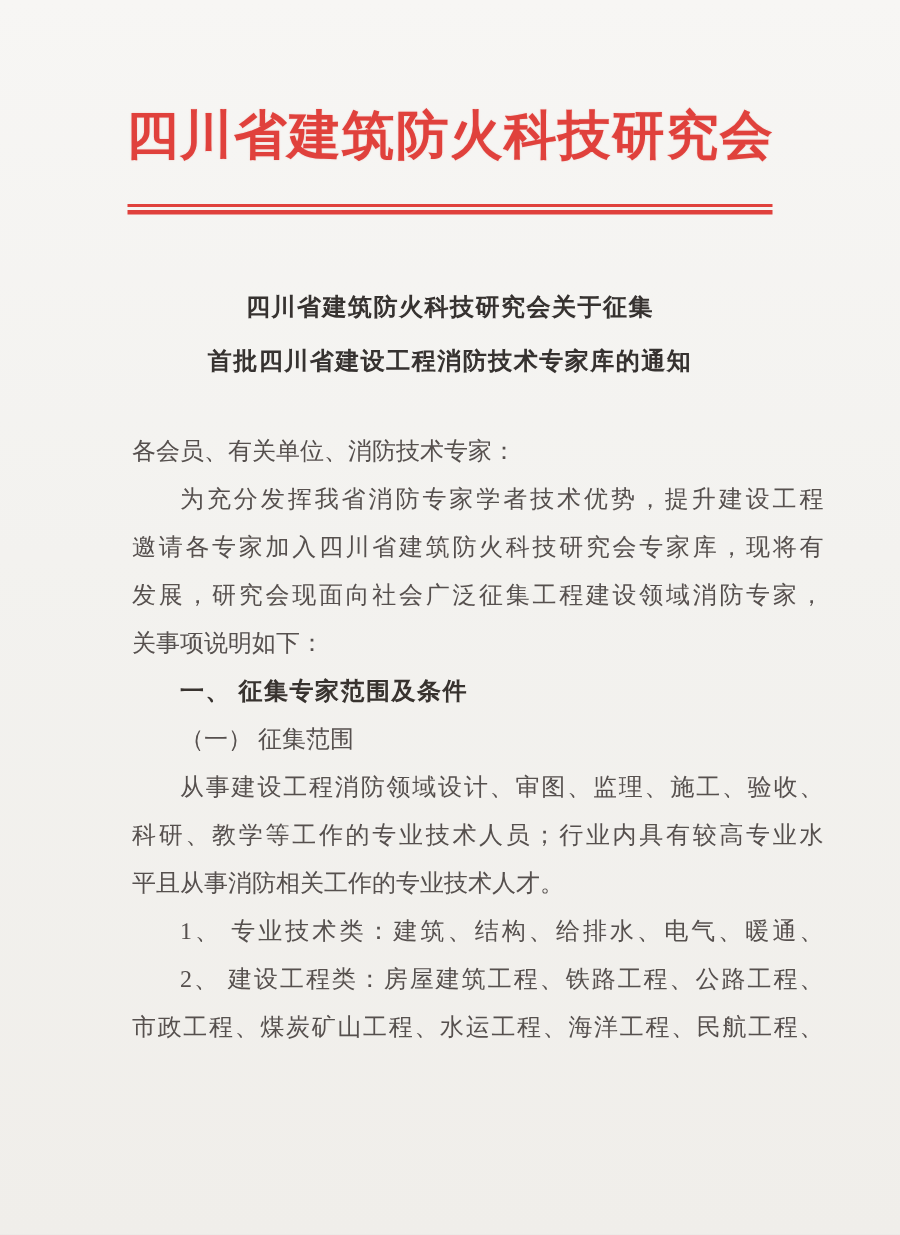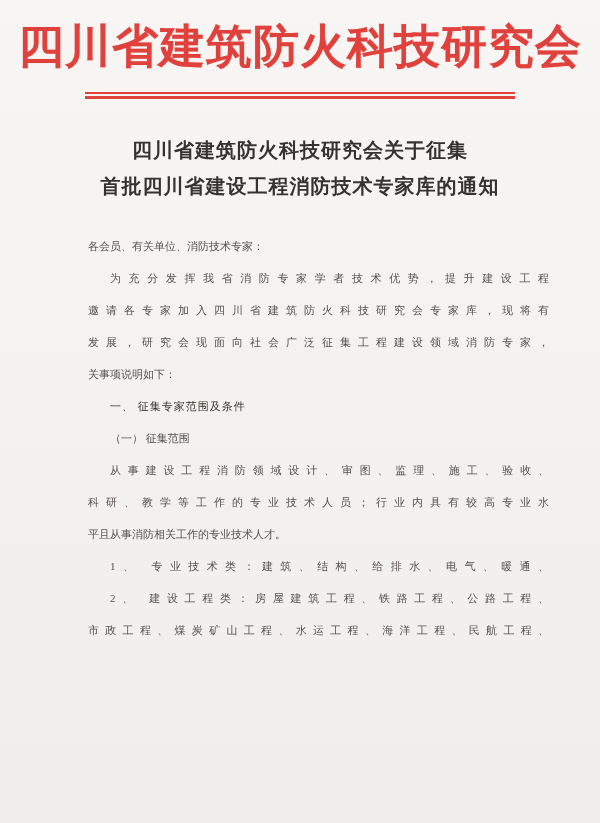--- a/index.html
+++ b/index.html
@@ -18,63 +18,64 @@
   .paper{
     position:relative;
     width:600px;height:823px;
     background:linear-gradient(180deg,#f7f6f4 0%,#f3f2ef 45%,#f0eeea 100%);
     overflow:hidden;
     box-sizing:border-box;
   }
   .letterhead{
     padding-top:24px;
     text-align:center;
-    font-size:46px;
+    font-size:35px;
     line-height:46px;
     letter-spacing:1px;
     color:var(--red);
     font-weight:600;
     text-shadow:0 0 1px rgba(224,65,60,0.35);
     white-space:nowrap;
+    margin-top:44px;
   }
   .letterhead-rule{
     margin:22px 85px 0 85px;
     height:2px;
     border-top:2px solid var(--red);
     border-bottom:3px solid var(--red);
   }
   .doc-title{
-    margin-top:33px;
+    margin-top:45px;
     text-align:center;
     font-weight:bold;
     color:var(--title-ink);
-    font-size:20px;
+    font-size:16px;
     line-height:36px;
     letter-spacing:1px;
     white-space:nowrap;
   }
   .doc-body{
     margin:26px 51px 0 88px;
-    font-size:11px;
+    font-size:16px;
     color:var(--ink);
     line-height:32px;
   }
   .doc-body .line{
     height:32px;
     overflow:hidden;
     white-space:nowrap;
   }
   .doc-body .line.justify{
     white-space:normal;
     text-align:justify;
     text-align-last:justify;
   }
   .doc-body .line.indent{ text-indent:2em; }
   .doc-body .line.bold{
-    font-weight:normal;
+    font-weight:bold;
     color:var(--ink-bold);
     letter-spacing:1px;
   }
 </style>
 </head>
 <body>
 
 <div class="paper">
 
   <div class="letterhead">四川省建筑防火科技研究会</div>

